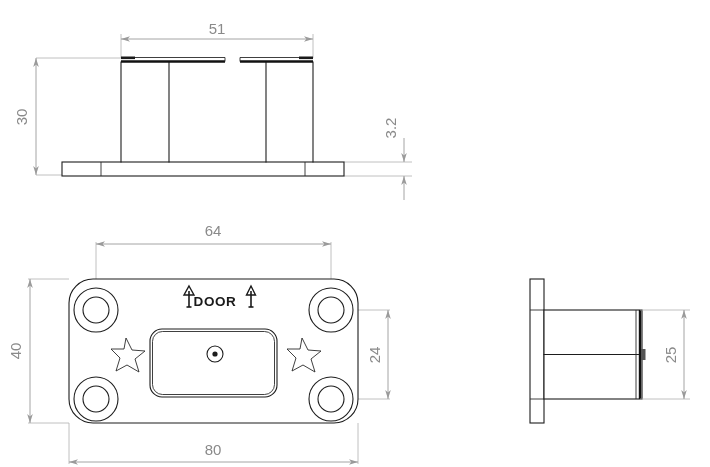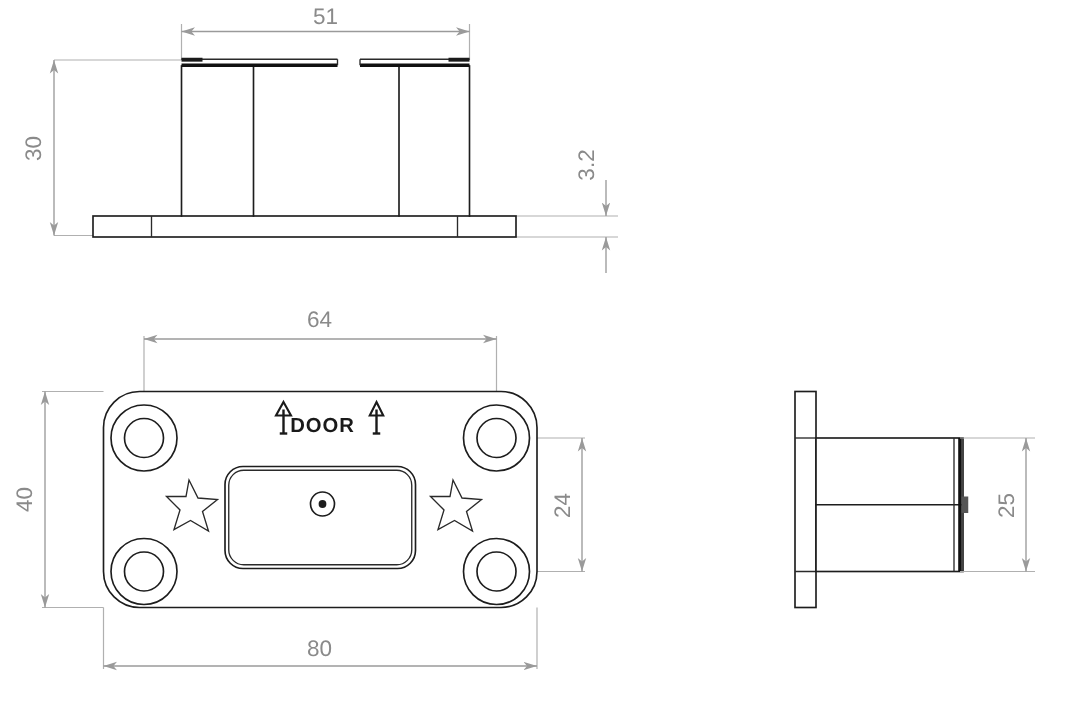--- a/index.html
+++ b/index.html
@@ -10,21 +10,21 @@
   body {
     width: 710px;
     height: 467px;
     position: relative;
     overflow: hidden;
     font-family: "Liberation Sans", sans-serif;
   }
   #drawing-root {
     position: absolute;
     left: 0;
-    top: 0;
+    top: 18px;
     width: 710px;
     height: 405px;
   }
   svg#cad-canvas {
     display: block;
     width: 710px;
     height: 467px;
   }
   .dim-text {
     font-family: "Liberation Sans", sans-serif;

